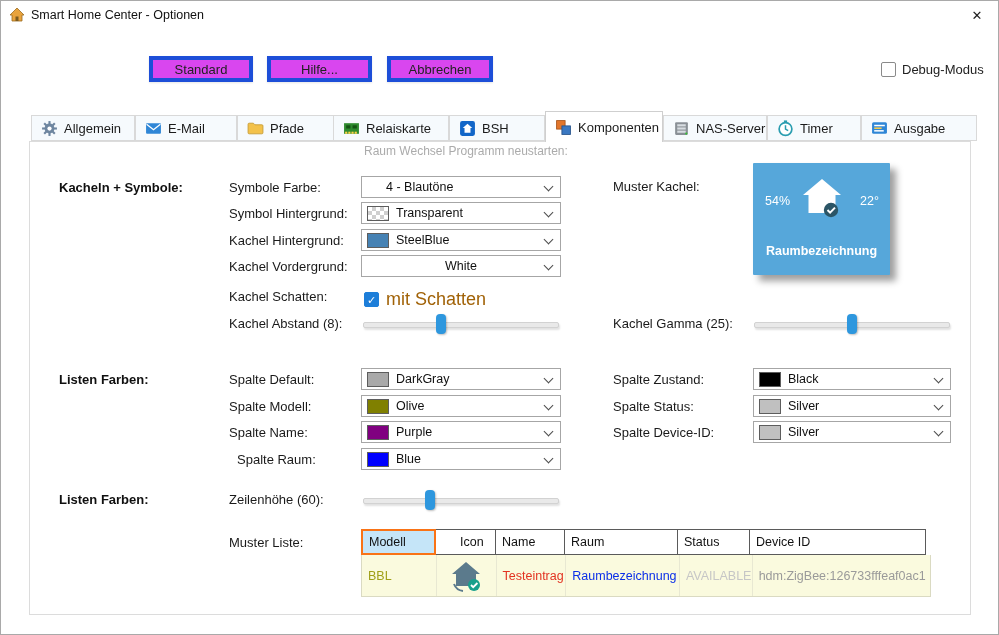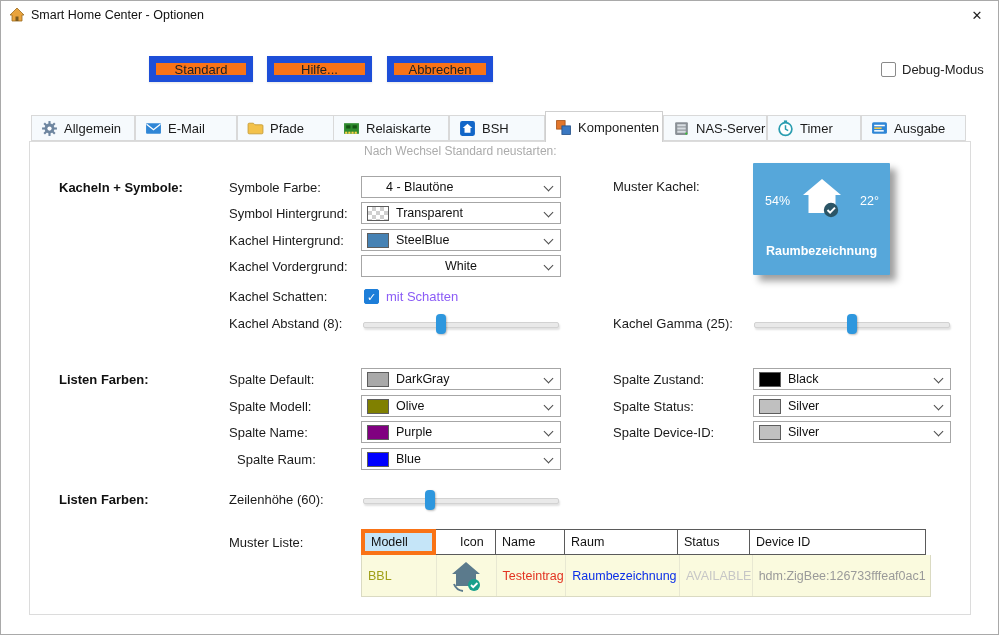--- a/index.html
+++ b/index.html
@@ -8,21 +8,21 @@
     font-family:"Liberation Sans", sans-serif; color:#111;
     border:1px solid #a9a9a9; box-sizing:border-box; overflow:hidden;
   }
   
   .titlebar{position:absolute;left:0;top:0;width:100%;height:28px;background:#ffffff;}
   .titlebar .appicon{position:absolute;left:8px;top:6px;width:16px;height:16px;}
   .titlebar .title{position:absolute;left:30px;top:7px;font-size:12.5px;color:#111;}
   .close-btn{position:absolute;right:4px;top:0;width:34px;height:28px;display:flex;align-items:center;justify-content:center;font-size:13px;color:#222;cursor:pointer;}
   
   .btn{position:absolute;top:55px;height:26px;box-sizing:border-box;display:flex;align-items:center;justify-content:center;
-       font-size:13px;background:#f97316;border:7px solid #1d4ed8;box-shadow:0 1px 2px rgba(0,0,0,.10);color:#222;cursor:pointer;}
+       font-size:13px;background:#d946ef;border:4px solid #1d4ed8;box-shadow:0 1px 2px rgba(0,0,0,.10);color:#222;cursor:pointer;}
   .btn.ok{left:30px;width:103px;background:#fdf6cd;border:1px solid #ddc76d;}
   .btn.standard{left:148px;width:104px;}
   .btn.hilfe{left:266px;width:105px;}
   .btn.abbrechen{left:386px;width:106px;}
   .checkbox{box-sizing:border-box;width:15px;height:15px;border:1px solid #8a8a8a;background:#fff;}
   .debug-box{position:absolute;left:880px;top:61px;border-radius:2px;}
   .debug-label{position:absolute;left:901px;top:61px;font-size:13px;color:#222;}
   
   .tab{position:absolute;top:114px;height:26px;box-sizing:border-box;background:#f6fafd;border:1px solid #d9d9d9;
        display:flex;align-items:center;gap:6px;padding-left:9px;font-size:13px;color:#1b1b1b;cursor:pointer;z-index:1;}
@@ -44,38 +44,38 @@
   .combo.center .cval{margin-left:0;}
   .combo.indent .cval{margin-left:24px;}
   .combo .chev{position:absolute;right:8px;top:6px;width:6px;height:6px;border-right:1.5px solid #4c4c4c;border-bottom:1.5px solid #4c4c4c;transform:rotate(45deg);}
   .checker{background-color:#fff;background-image:
       linear-gradient(45deg,#cfcfcf 25%,transparent 25%,transparent 75%,#cfcfcf 75%),
       linear-gradient(45deg,#cfcfcf 25%,transparent 25%,transparent 75%,#cfcfcf 75%);
       background-size:8px 8px;background-position:0 0,4px 4px;}
   
   .schatten{position:absolute;left:363px;top:288px;display:flex;align-items:center;gap:7px;z-index:4;}
   .cb-checked{width:15px;height:15px;background:#1d7ed9;border:1px solid #1d7ed9;border-radius:2px;color:#fff;font-size:11px;line-height:15px;text-align:center;box-sizing:border-box;}
-  .schatten .cblabel{font-size:13px;color:#8b5cf6;}
+  .schatten .cblabel{font-size:18px;color:#a16207;}
   
   .slider{position:absolute;width:196px;height:20px;z-index:4;cursor:pointer;}
   .slider .track{position:absolute;left:0;right:0;top:8px;height:4px;background:#e9e9e9;border:1px solid #d2d2d2;border-radius:2px;box-shadow:1px 2px 2px rgba(0,0,0,.12);}
   .slider .thumb{position:absolute;top:0;width:10px;height:20px;background:#2e97de;border-radius:4px;transform:translateX(-50%);box-shadow:1px 1px 2px rgba(0,0,0,.25);}
   
   .tile{position:absolute;left:752px;top:162px;width:137px;height:112px;border-radius:1px;
         box-shadow:6px 6px 7px rgba(0,0,0,.38);z-index:4;color:#fff;}
   .tile .hum{position:absolute;left:12px;top:31px;font-size:12.5px;}
   .tile .temp{position:absolute;right:11px;top:31px;font-size:12.5px;}
   .tile .thouse{position:absolute;left:50%;top:12px;transform:translateX(-50%);}
   .tile .room{position:absolute;left:0;right:0;bottom:17px;text-align:center;font-weight:bold;font-size:12.5px;}
   
   .mtable-head{position:absolute;left:360px;top:528px;display:flex;z-index:4;}
   .hcell{box-sizing:border-box;height:26px;background:#fff;border:1px solid #5a5a5a;margin-left:-1px;
          display:flex;align-items:center;padding-left:6px;font-size:12.5px;color:#111;}
   .hcell:first-child{margin-left:0;}
-  .hcell.sel{background:#c5e5f8;border:4px solid #f97316;z-index:5;position:relative;}
+  .hcell.sel{background:#c5e5f8;border:2px solid #f97316;z-index:5;position:relative;}
   .mtable-row{position:absolute;left:360px;top:554px;width:570px;height:42px;background:#fafade;
               border:1px solid #dadac2;border-top:none;box-sizing:border-box;display:flex;z-index:4;}
   .rcell{box-sizing:border-box;height:100%;display:flex;align-items:center;padding-left:6px;font-size:12.5px;border-right:1px solid #e8e8d2;overflow:hidden;}
   .rcell:last-child{border-right:none;}
   .rcell.icon{justify-content:center;padding-left:0;}
 </style>
 </head>
 <body>
 
 <div class="app">
@@ -178,35 +178,35 @@
   <div class="tab" style="left:766px;width:94px;">
     <span class="ticon">
         <svg viewBox="0 0 16 16">
           <circle cx="8" cy="8.5" r="6" fill="#fff" stroke="#2a9db0" stroke-width="1.6"></circle>
           <path d="M8 5 V8.5 L10.5 10" stroke="#2a9db0" stroke-width="1.4" fill="none"></path>
           <rect x="6.5" y="0.4" width="3" height="1.6" fill="#2a9db0"></rect>
         </svg>
       </span>
     <span>Timer</span>
   </div>
-  <div class="tab" style="left:860px;width:105px;text-align:center;">
+  <div class="tab" style="left:860px;width:116px;text-align:center;">
     <span class="ticon">
         <svg viewBox="0 0 16 16">
           <rect x="1" y="2" width="14" height="11" rx="1.5" fill="#2f86d6"></rect>
           <rect x="3" y="4.5" width="10" height="1.4" fill="#fff"></rect>
           <rect x="3" y="7" width="7" height="1.4" fill="#ffd24a"></rect>
           <rect x="3" y="9.5" width="9" height="1.4" fill="#fff"></rect>
         </svg>
       </span>
     <span>Ausgabe</span>
   </div>
 
   <div class="panel"></div>
 
-  <span class="hint">Nach Wechsel Standard neustarten:</span>
+  <span class="hint">Raum Wechsel Programm neustarten:</span>
 
   <span class="grouplabel" style="top:179px;">Kacheln + Symbole:</span>
   <span class="grouplabel" style="top:371px;">Listen Farben:</span>
   <span class="grouplabel" style="top:491px;">Listen Farben:</span>
 
   <span class="flabel" style="top:179px;">Symbole Farbe:</span>
   <span class="flabel" style="top:205px;">Symbol Hintergrund:</span>
   <span class="flabel" style="top:232px;">Kachel Hintergrund:</span>
   <span class="flabel" style="top:258px;">Kachel Vordergrund:</span>
   <span class="flabel" style="top:288px;">Kachel Schatten:</span>

